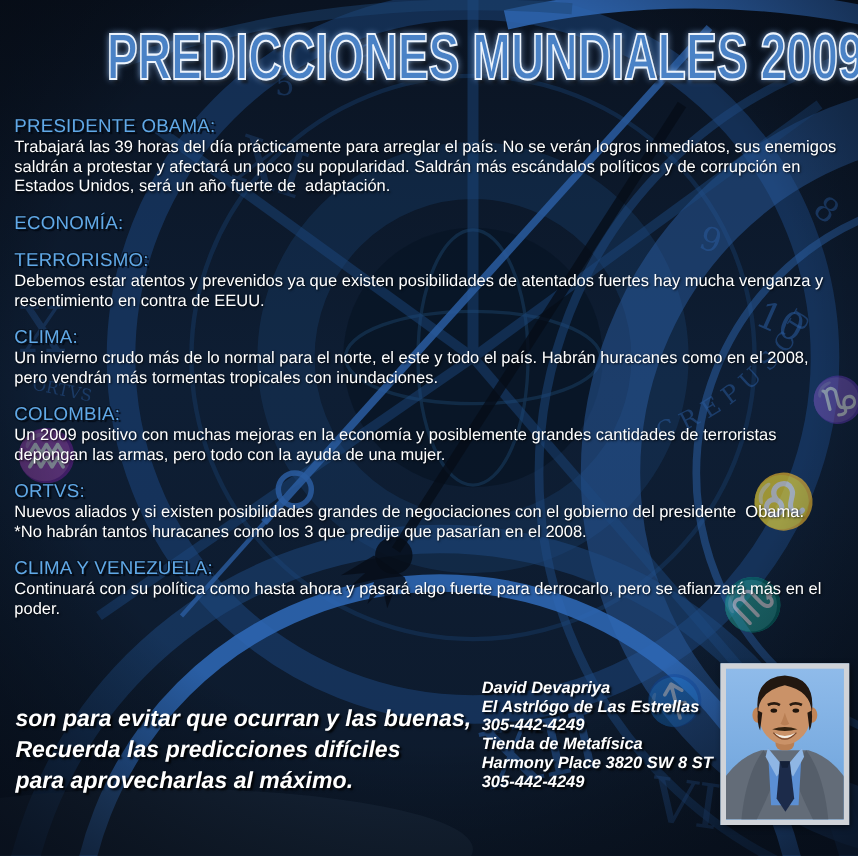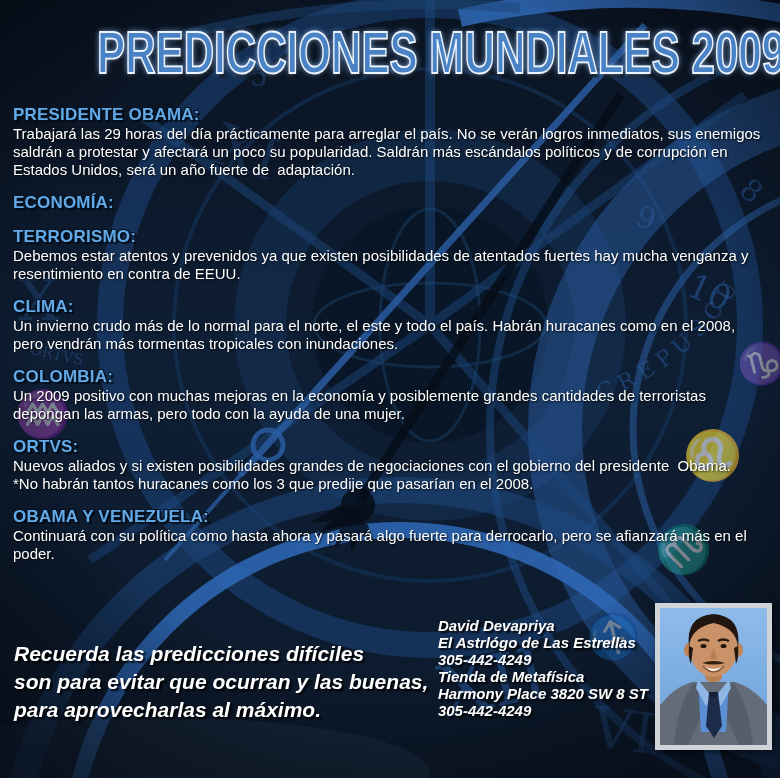--- a/index.html
+++ b/index.html
@@ -28,21 +28,21 @@
     display:inline-block;font-weight:bold;font-size:26px;line-height:26px;
     color:#ffffff;white-space:pre;
     transform:scaleX(.78);transform-origin:right center;
     text-shadow:2px 2px 3px rgba(0,0,0,.95);
   }
 
   
   .sections{position:absolute;top:105px;left:13px;right:12px;}
   .section{margin-bottom:14px;}
   .section-heading{
-    font-size:17px;font-weight:bold;line-height:20px;letter-spacing:.2px;
+    font-size:17px;font-weight:normal;line-height:20px;letter-spacing:.2px;
     color:#61a9e7;
     text-shadow:-1px -1px 0 #081322,1px -1px 0 #081322,-1px 1px 0 #081322,2px 2px 1px rgba(2,8,18,.95);
   }
   .section-body{
     font-size:15px;line-height:18px;color:#ffffff;white-space:pre-wrap;
     text-shadow:1px 1px 2px rgba(0,0,0,.8);
   }
 
   
   .quote{
@@ -144,21 +144,21 @@
 
   <div class="content">
 
     <div class="header">
       <div class="title">PREDICCIONES MUNDIALES 2009</div>
     </div>
 
     <div class="sections">
       <div class="section">
         <div class="section-heading">PRESIDENTE OBAMA:</div>
-        <div class="section-body">Trabajará las 29 horas del día prácticamente para arreglar el país. No se verán logros inmediatos, sus enemigos saldrán a protestar y afectará un poco su popularidad. Saldrán más escándalos políticos y de corrupción en Estados Unidos, será un año fuerte de  adaptación.</div>
+        <div class="section-body">Trabajará las 39 horas del día prácticamente para arreglar el país. No se verán logros inmediatos, sus enemigos saldrán a protestar y afectará un poco su popularidad. Saldrán más escándalos políticos y de corrupción en Estados Unidos, será un año fuerte de  adaptación.</div>
       </div>
       <div class="section">
         <div class="section-heading">ECONOMÍA:</div>
       </div>
       <div class="section">
         <div class="section-heading">TERRORISMO:</div>
         <div class="section-body">Debemos estar atentos y prevenidos ya que existen posibilidades de atentados fuertes hay mucha venganza y resentimiento en contra de EEUU.</div>
       </div>
       <div class="section">
         <div class="section-heading">CLIMA:</div>
@@ -167,28 +167,28 @@
       <div class="section">
         <div class="section-heading">COLOMBIA:</div>
         <div class="section-body">Un 2009 positivo con muchas mejoras en la economía y posiblemente grandes cantidades de terroristas depongan las armas, pero todo con la ayuda de una mujer.</div>
       </div>
       <div class="section">
         <div class="section-heading">ORTVS:</div>
         <div class="section-body">Nuevos aliados y si existen posibilidades grandes de negociaciones con el gobierno del presidente  Obama.
 *No habrán tantos huracanes como los 3 que predije que pasarían en el 2008.</div>
       </div>
       <div class="section">
-        <div class="section-heading">OBAMA Y VENEZUELA:</div>
+        <div class="section-heading">CLIMA Y VENEZUELA:</div>
         <div class="section-body">Continuará con su política como hasta ahora y pasará algo fuerte para derrocarlo, pero se afianzará más en el poder.</div>
       </div>
     </div>
 
     <div class="quote">
+      <div>son para evitar que ocurran y las buenas,</div>
       <div>Recuerda las predicciones difíciles</div>
-      <div>son para evitar que ocurran y las buenas,</div>
       <div>para aprovecharlas al máximo.</div>
     </div>
 
     <div class="contact">
       <div>David Devapriya</div>
       <div>El Astrlógo de Las Estrellas</div>
       <div>305-442-4249</div>
       <div>Tienda de Metafísica</div>
       <div>Harmony Place 3820 SW 8 ST</div>
       <div>305-442-4249</div>

